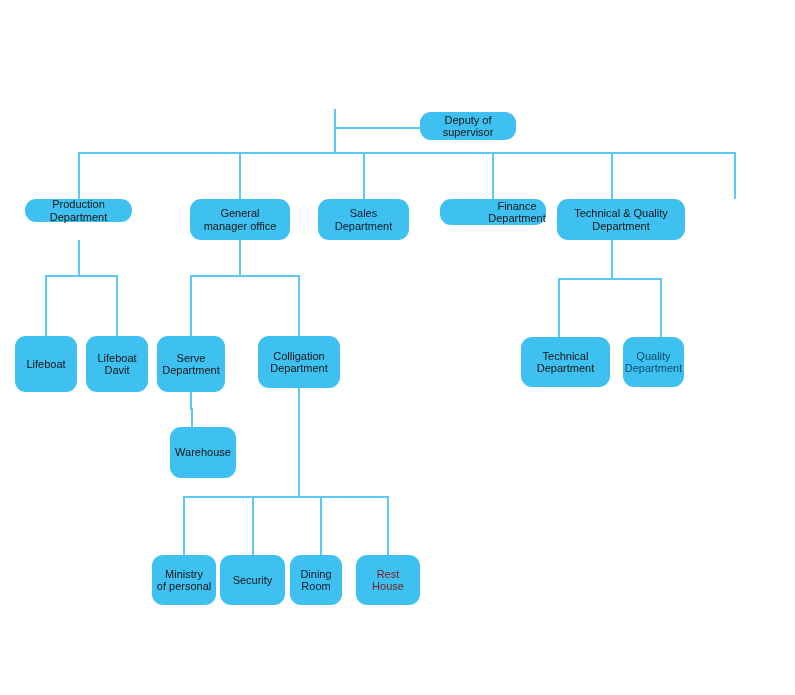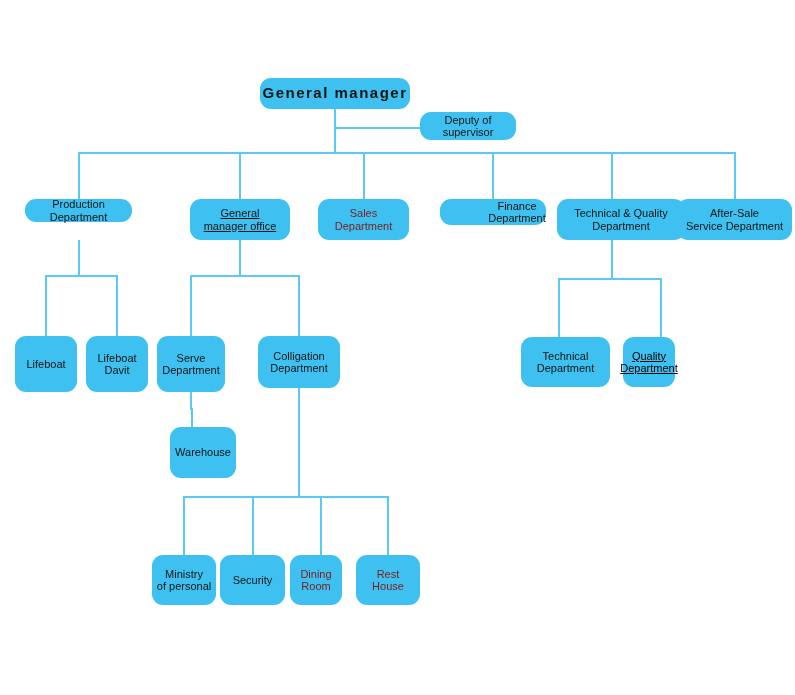--- a/index.html
+++ b/index.html
@@ -36,51 +36,48 @@
   .h-line, .v-line {
     position: absolute;
   }
   .h-line { height: 2px; }
   .v-line { width: 2px; }
 </style>
 </head>
 <body>
 
 <div class="org-canvas" id="canvas" style="background: rgb(255, 255, 255);">
-    <div class="org-node root" style="left: 260px; top: 78px; width: 150px; height: 31px; background: rgb(62, 193, 240); color: rgb(20, 20, 20);">General manager</div>
     <div class="org-node" style="left: 420px; top: 112px; width: 96px; height: 28px; background: rgb(62, 193, 240); color: rgb(20, 20, 20);">Deputy of
 supervisor</div>
     <div class="org-node" style="left: 25px; top: 199px; width: 107px; height: 23px; background: rgb(62, 193, 240); color: rgb(20, 20, 20);">Production
 Department</div>
-    <div class="org-node" style="left: 190px; top: 199px; width: 100px; height: 41px; background: rgb(62, 193, 240); color: rgb(20, 20, 20); text-decoration: underline;">General
+    <div class="org-node" style="left: 190px; top: 199px; width: 100px; height: 41px; background: rgb(62, 193, 240); color: rgb(20, 20, 20);">General
 manager office</div>
-    <div class="org-node" style="left: 318px; top: 199px; width: 91px; height: 41px; background: rgb(62, 193, 240); color: #7f1d1d;">Sales
+    <div class="org-node" style="left: 318px; top: 199px; width: 91px; height: 41px; background: rgb(62, 193, 240); color: #0f172a;">Sales
 Department</div>
     <div class="org-node" style="left: 440px; top: 199px; width: 106px; height: 26px; background: rgb(62, 193, 240); color: rgb(20, 20, 20); padding-left: 48px;">Finance
 Department</div>
     <div class="org-node" style="left: 557px; top: 199px; width: 128px; height: 41px; background: rgb(62, 193, 240); color: rgb(20, 20, 20);">Technical &amp; Quality
 Department</div>
-    <div class="org-node" style="left: 677px; top: 199px; width: 115px; height: 41px; background: rgb(62, 193, 240); color: rgb(20, 20, 20);">After-Sale
-Service Department</div>
     <div class="org-node" style="left: 15px; top: 336px; width: 62px; height: 56px; background: rgb(62, 193, 240); color: rgb(20, 20, 20);">Lifeboat</div>
     <div class="org-node" style="left: 86px; top: 336px; width: 62px; height: 56px; background: rgb(62, 193, 240); color: rgb(20, 20, 20);">Lifeboat
 Davit</div>
     <div class="org-node" style="left: 157px; top: 336px; width: 68px; height: 56px; background: rgb(62, 193, 240); color: rgb(20, 20, 20);">Serve
 Department</div>
     <div class="org-node" style="left: 258px; top: 336px; width: 82px; height: 52px; background: rgb(62, 193, 240); color: rgb(20, 20, 20);">Colligation
 Department</div>
     <div class="org-node" style="left: 521px; top: 337px; width: 89px; height: 50px; background: rgb(62, 193, 240); color: rgb(20, 20, 20);">Technical
 Department</div>
-    <div class="org-node" style="left: 623px; top: 337px; width: 52px; height: 50px; background: rgb(62, 193, 240); color: #000000; text-decoration: underline;">Quality
+    <div class="org-node" style="left: 623px; top: 337px; width: 61px; height: 50px; background: rgb(62, 193, 240); color: #0c4a6e;">Quality
 Department</div>
     <div class="org-node" style="left: 170px; top: 427px; width: 66px; height: 51px; background: rgb(62, 193, 240); color: rgb(20, 20, 20);">Warehouse</div>
     <div class="org-node" style="left: 152px; top: 555px; width: 64px; height: 50px; background: rgb(62, 193, 240); color: rgb(20, 20, 20);">Ministry
 of personal</div>
     <div class="org-node" style="left: 220px; top: 555px; width: 65px; height: 50px; background: rgb(62, 193, 240); color: rgb(20, 20, 20);">Security</div>
-    <div class="org-node" style="left: 290px; top: 555px; width: 52px; height: 50px; background: rgb(62, 193, 240); color: #7f1d1d;">Dining
+    <div class="org-node" style="left: 290px; top: 555px; width: 52px; height: 50px; background: rgb(62, 193, 240); color: #0f172a;">Dining
 Room</div>
     <div class="org-node" style="left: 356px; top: 555px; width: 64px; height: 50px; background: rgb(62, 193, 240); color: #7f1d1d;">Rest
 House</div>
     <div class="h-line" style="background: rgb(91, 201, 243); left: 335px; top: 127px; width: 85px;"></div>
     <div class="v-line" style="background: rgb(91, 201, 243); left: 334px; top: 109px; height: 45px;"></div>
     <div class="h-line" style="background: rgb(91, 201, 243); left: 77.5px; top: 152px; width: 658px;"></div>
     <div class="v-line" style="background: rgb(91, 201, 243); left: 77.5px; top: 152px; height: 47px;"></div>
     <div class="v-line" style="background: rgb(91, 201, 243); left: 239px; top: 152px; height: 47px;"></div>
     <div class="v-line" style="background: rgb(91, 201, 243); left: 362.5px; top: 152px; height: 47px;"></div>
     <div class="v-line" style="background: rgb(91, 201, 243); left: 492px; top: 152px; height: 47px;"></div>

